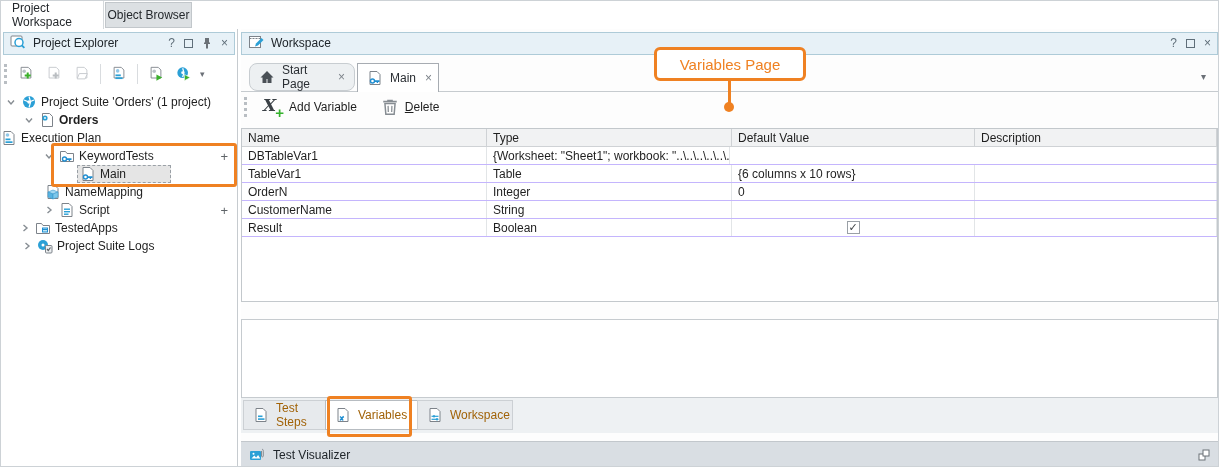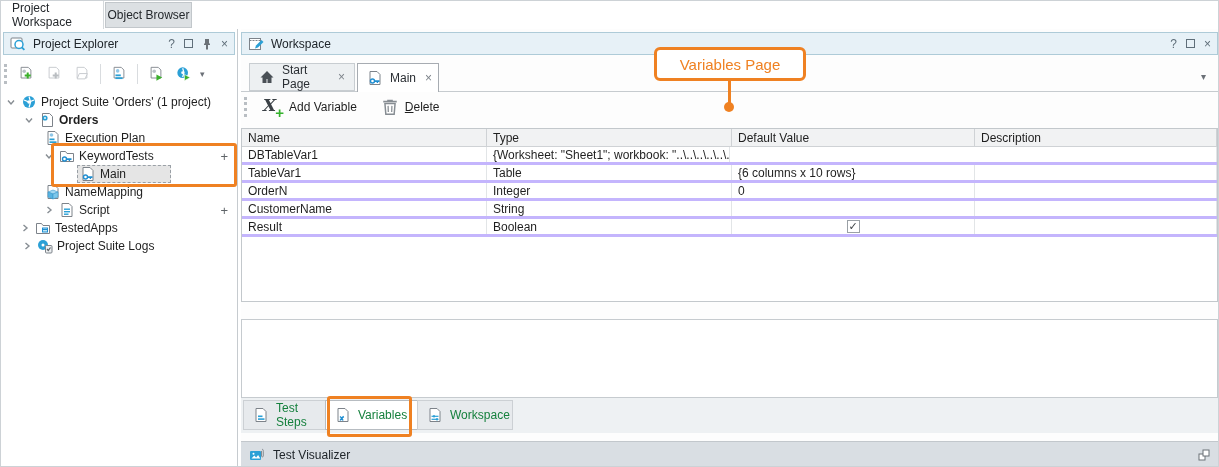--- a/index.html
+++ b/index.html
@@ -16,21 +16,21 @@
   .top-tab-ob { position:absolute; left:104px; top:1px; width:87px; height:26px;
     background:#dce0e3; border:1px solid #c2c7cb; display:flex; align-items:center;
     justify-content:center; color:#24282c; }
 
   
   .explorer { position:absolute; left:0; top:28px; width:237px; height:438px;
     background:#fff; border-right:1px solid #c6cbcf; }
   .ws { position:absolute; left:240px; top:28px; width:978px; height:438px; background:#fdfdfd; }
 
   .panel-header { position:absolute; height:23px; background:#e7f1f7;
-    border:1px solid #aecbd8; display:flex; align-items:center; padding:4px 6px; gap:7px; }
+    border:1px solid #aecbd8; display:flex; align-items:flex-end; padding:4px 6px; gap:7px; }
   .panel-header .ph-title { flex:1; color:#20262b; }
   .winbtns { display:flex; align-items:center; gap:9px; color:#5f6e79; font-size:12px; }
   .winbtns span, .winbtns svg { cursor:default; }
   .win-max { width:9px; height:9px; border:1px solid #5f6e79; display:inline-block; }
 
   
   .ex-toolbar { position:absolute; left:0; top:29px; width:100%; height:32px;
     display:flex; align-items:center; padding-left:3px; gap:2px; background:#fff; }
   .grip { width:3px; height:20px; border-left:3px dotted #b9bec3; margin-right:4px; }
   .tbtn { width:26px; height:26px; display:flex; align-items:center; justify-content:center; }
@@ -74,34 +74,34 @@
 
   
   .grid { position:absolute; left:0; top:99px; right:1px; height:174px;
     border:1px solid #c3c8cc; background:#fff; overflow:hidden; }
   .grow { display:flex; height:18px; }
   .grid-head { background:#f1f2f3; border-bottom:1px solid #cfd2d5; }
   .gc { padding:0 0 0 6px; display:flex; align-items:center; overflow:hidden;
     white-space:nowrap; }
   .gc1 { width:245px; } .gc2 { width:245px; } .gc3 { width:243px; } .gc4 { flex:1; }
   .grid-head .gc { border-right:1px solid #cfd2d5; color:#1f1f1f; }
-  .grid-body .grow { border-bottom:3px solid #c4b5fd;justify-content:flex-end; }
+  .grid-body .grow { border-bottom:1px solid #c4b5fd;justify-content:flex-end; }
   .grid-body .gc { border-right:1px solid #e2e5e7; }
   .gc.center { justify-content:center; padding-left:0; }
   .cb { width:13px; height:13px; border:1px solid #9aa0a6; background:#fff;
     font-size:11px; line-height:11px; text-align:center; color:#3c4043; }
 
   .lower-pane { position:absolute; left:0; top:290px; right:1px; height:79px;
     border:1px solid #c6cbcf; background:#fff; }
 
   
   .btab-strip { position:absolute; left:0; top:369px; right:0; height:35px;
     background:#eef1f3; }
   .btab { position:absolute; top:2px; height:30px; display:flex; align-items:center;
-    gap:7px; padding:0 9px; border:1px solid #ccd0d4; background:#e7eaed; color:#15803d; }
+    gap:7px; padding:0 9px; border:1px solid #ccd0d4; background:#e7eaed; color:#a16207; }
   .btab.active { background:#fff; border-color:#b7bcc1; }
 
   .vis-bar { position:absolute; left:0; top:412px; right:0; height:26px;
     background:#d9dee3; border-top:1px solid #c2c7cc; display:flex; align-items:center;
     gap:8px; padding:0 8px; color:#20262b; }
   .vis-bar .dock { margin-left:auto; }
 
   
   .o-rect { position:absolute; border:3px solid #ef8122; border-radius:3px; z-index:30;
     pointer-events:none; }
@@ -217,21 +217,21 @@
             </svg>
         </span>
         <svg class="ic" viewBox="0 0 16 16">
           <path d="M3.5 1.5h7l3 3v10h-10z" fill="#fff" stroke="#7d838a"></path>
           <circle cx="6" cy="6" r="2.6" fill="#2ba0d6"></circle>
           <circle cx="6" cy="6" r="0.9" fill="#fff"></circle>
         </svg>
         <span class="lbl bold">Orders</span>
       </div>
 
-      <div class="trow" style="padding-left:44px">
+      <div class="trow" style="">
         <svg class="ic" viewBox="0 0 16 16">
           <path d="M3 1.5h7l3 3v10H3z" fill="#fff" stroke="#7d838a"></path>
           <circle cx="6.5" cy="5" r="1.8" fill="#8fc7e8"></circle>
           <rect x="4.5" y="8.5" width="5" height="1.7" fill="#2ba0d6"></rect>
           <rect x="4.5" y="11.3" width="7" height="1.7" fill="#2ba0d6"></rect>
         </svg>
         <span class="lbl">Execution Plan</span>
       </div>
 
       <div class="trow" style="padding-left:42px">
@@ -328,21 +328,21 @@
       </svg>
       <span class="ph-title">Workspace</span>
       <span class="winbtns">
         <span>?</span>
         <span class="win-max"></span>
         <span>×</span>
       </span>
     </div>
 
     <div class="doc-strip">
-      <div class="doc-tab inactive" style="left:8px; width:106px;">
+      <div class="doc-tab inactive" style="left:8px; width:106px;border-radius:8px;">
         <svg class="ic" width="14" height="14" viewBox="0 0 16 16">
           <path d="M8 2 1.5 8.5h2V14h4v-4h1v4h4V8.5h2z" fill="#4a5056"></path>
         </svg>
         <span>Start Page</span>
         <span class="x">×</span>
       </div>
       <div class="doc-tab active" style="left:116px; width:82px;">
         <svg class="ic" viewBox="0 0 16 16">
           <path d="M3 1.5h7l3 3v10H3z" fill="#fff" stroke="#7d838a"></path>
           <circle cx="5.5" cy="11" r="2" fill="#fff" stroke="#1f8ed1" stroke-width="1.4"></circle>

